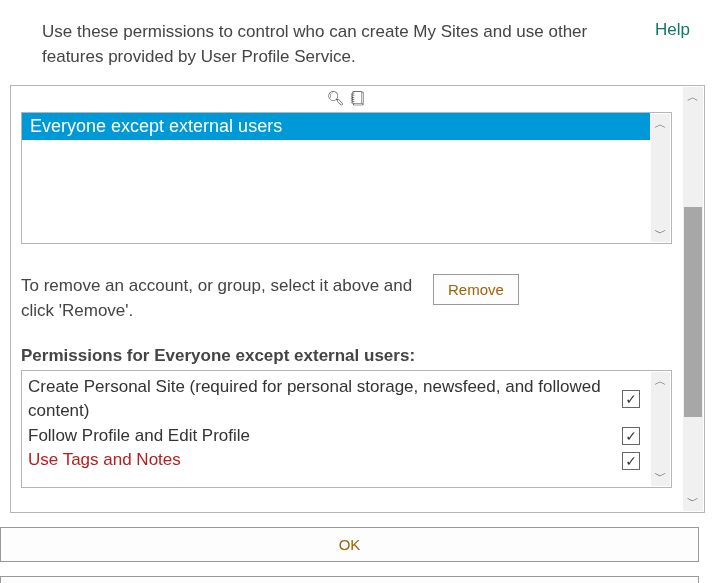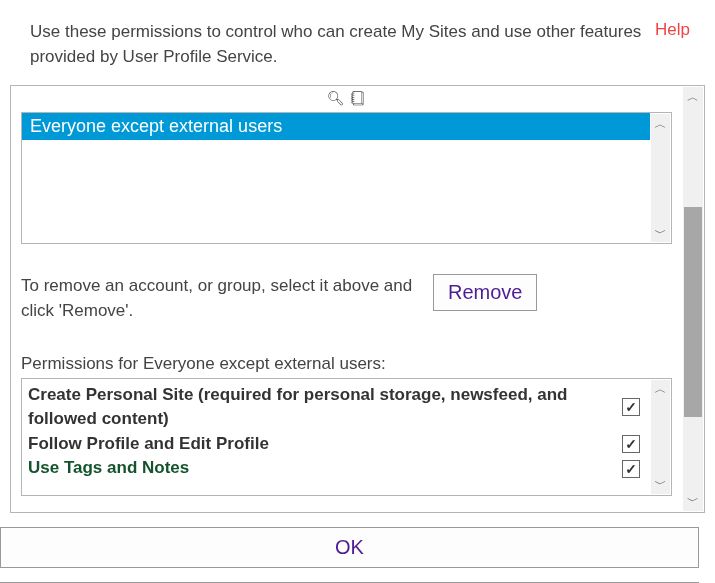--- a/index.html
+++ b/index.html
@@ -9,28 +9,29 @@
       font-size: 17px;
       color: #333;
       background: #fff;
       width: 715px;
     }
     .header-area {
       padding: 20px 25px 10px 30px;
       display: flex;
       align-items: flex-start;
       gap: 12px;
+      margin-left: 12px;
     }
     .intro-text {
       flex: 1;
       line-height: 1.45;
       color: #444;
     }
     .help-link {
-      color: #ef4444;
+      color: #0f766e;
       cursor: pointer;
     }
     .panel {
       margin: 6px 10px 0 10px;
       border: 1px solid #b5b5b5;
       background: #fff;
       position: relative;
       height: 428px;
       overflow: hidden;
     }
@@ -110,45 +111,45 @@
     .remove-text {
       flex: 0 0 auto;
       width: 400px;
       line-height: 1.45;
       color: #444;
     }
     .btn {
       border: 1px solid #999;
       background: #fdfdfd;
       padding: 6px 16px;
-      font-size: 20px;
-      color: #4c1d95;
+      font-size: 15px;
+      color: #a16207;
       cursor: pointer;
       font-family: inherit;
     }
     .btn.remove { padding: 6px 14px; }
 
     .perm-label {
-      margin-top: 30px;
-      color: #444;
+      margin-top: 22px;
+      color: #444;
+      font-weight: bold;
     }
 
     .perm-box {
       position: relative;
       border: 1px solid #b5b5b5;
       margin-top: 4px;
       height: 118px;
       overflow: hidden;
     }
     .perm-inner {
       position: absolute;
       left: 0; top: 0; right: 21px; bottom: 0;
       padding: 4px 6px;
       overflow: hidden;
-      font-weight: bold;
     }
     .perm-item {
       display: flex;
       align-items: center;
       justify-content: space-between;
       gap: 10px;
     }
     .perm-text {
       flex: 1;
       line-height: 1.45;
@@ -171,21 +172,21 @@
 
     .footer-buttons {
       display: flex;
       justify-content: space-between;
       gap: 14px;
       padding: 14px 16px 14px 0;
       flex-direction: column;
     }
     .btn.ok { padding: 8px 30px; }
     .btn.cancel { padding: 8px 18px; }
-    .cutoff { color:#14532d; }
+    .cutoff { color:#b91c1c; }
   </style>
 </head>
 <body>
 
 <div class="header-area">
   <div class="intro-text">Use these permissions to control who can create My Sites and use other features provided by User Profile Service.</div>
   <div class="help-link">Help</div>
 </div>
 
 <div class="panel">

